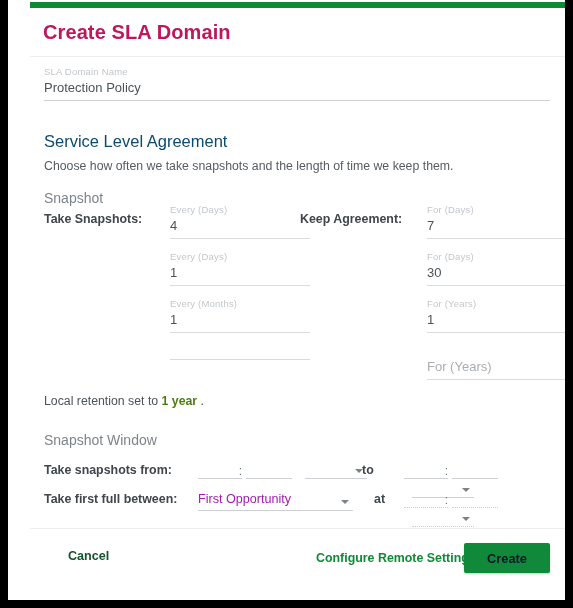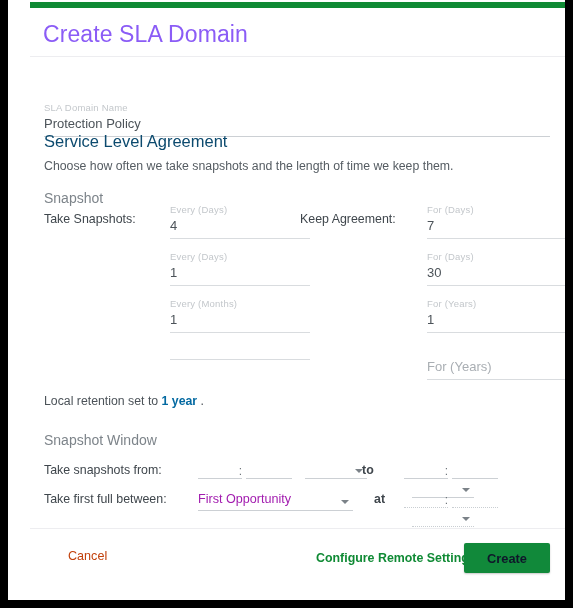--- a/index.html
+++ b/index.html
@@ -43,43 +43,42 @@
     width: 535px;
     height: 592px;
     background: #ffffff;
   }
 
   
   #dialog-title {
     position: absolute;
     left: 13px;
     top: 13px;
-    font-size: 23px;
-    color: #8b5cf6;
+    font-size: 20px;
+    color: #be185d;
     letter-spacing: .1px;
-    font-weight: 400;
+    font-weight: 700;
     white-space: nowrap;
   }
   .hr {
     position: absolute;
     height: 1px;
     background: #ededf0;
     left: 0;
     width: 535px;
   }
   #hr-top { top: 48px; }
   #hr-bottom { top: 520px; }
 
   
   #domain-name-group {
     position: absolute;
     left: 14px;
     top: 58px;
     width: 506px;
-    margin-top: 36px;
   }
   .float-label {
     font-size: 9.5px;
     color: #c3c7cb;
     letter-spacing: .2px;
     line-height: 12px;
     white-space: nowrap;
     height: 12px;
   }
   .text-value {
@@ -121,21 +120,21 @@
     top: 182px;
     font-size: 14px;
     color: #7d848a;
     font-weight: 400;
     white-space: nowrap;
   }
 
   .row-label {
     position: absolute;
     font-size: 12.4px;
-    font-weight: normal;
+    font-weight: bold;
     color: #3f464c;
     white-space: nowrap;
   }
   #take-snapshots-label { left: 14px; top: 204px; }
   #keep-snapshots-label { left: 270px; top: 204px; }
 
   
   .field {
     position: absolute;
     width: 140px;
@@ -150,21 +149,21 @@
 
   
   #retention-note {
     position: absolute;
     left: 14px;
     top: 386px;
     font-size: 12.3px;
     color: #4c5359;
     white-space: nowrap;
   }
-  #retention-note b { color: #0369a1; }
+  #retention-note b { color: #4d7c0f; }
 
   
   #window-heading {
     position: absolute;
     left: 14px;
     top: 424px;
     font-size: 14px;
     color: #7d848a;
     font-weight: 400;
     white-space: nowrap;
@@ -244,27 +243,28 @@
     border-right: 4px solid transparent;
     border-top: 4.5px solid #7b8288;
   }
 
   
   #btn-cancel {
     position: absolute;
     left: 38px;
     top: 541px;
     font-size: 12.6px;
-    color: #c2410c;
+    color: #14532d;
     white-space: nowrap;
     background: none;
     border: none;
     padding: 0;
     font-family: inherit;
     cursor: pointer;
+    font-weight: bold;
   }
   #link-remote {
     position: absolute;
     left: 286px;
     top: 543px;
     font-size: 12.4px;
     font-weight: bold;
     color: #0f8a34;
     white-space: nowrap;
     text-decoration: none;

